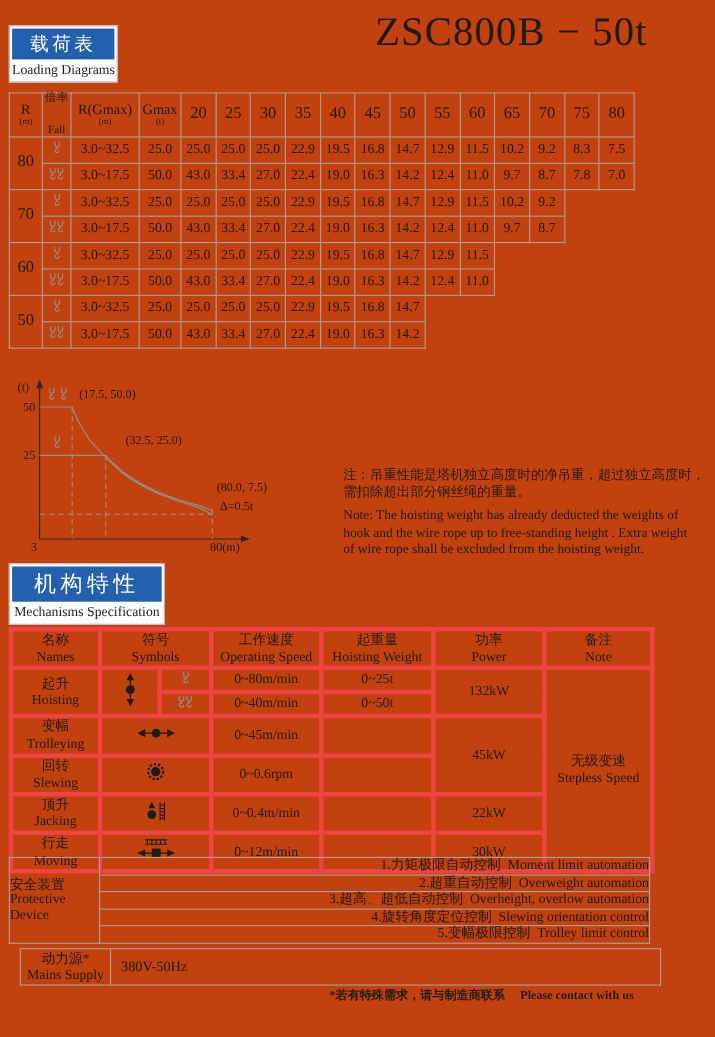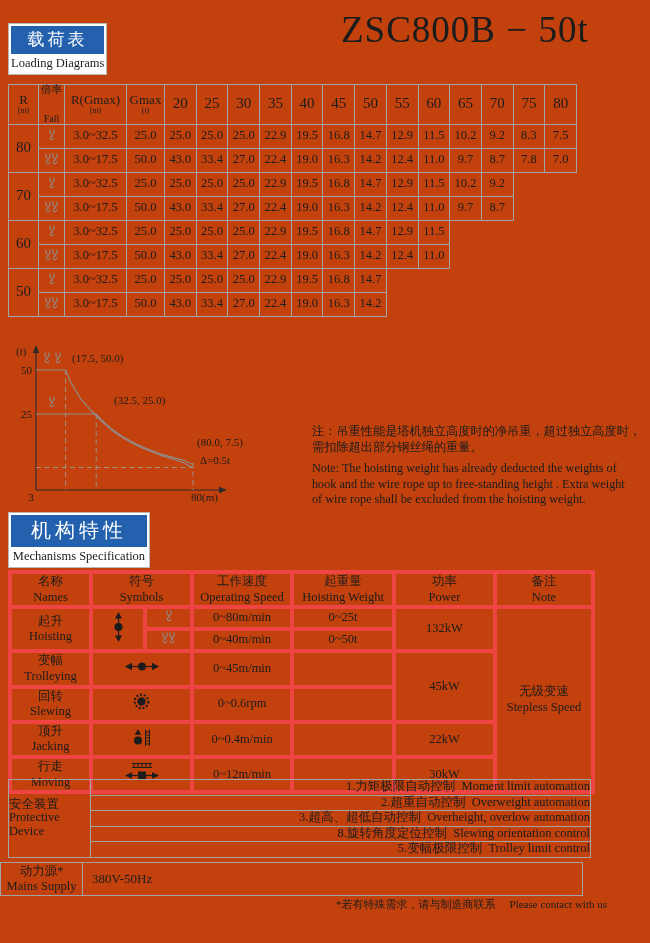--- a/index.html
+++ b/index.html
@@ -54,26 +54,26 @@
   .mech tr.sub{height:22px;}
 
   
   .safety{position:absolute;left:8px;top:779px;width:583px;table-layout:fixed;}
   .safety td{border:1px solid #a3a3a3;font-size:12.5px;line-height:1.1;}
   .safety tr{height:15.5px;}
   .safety td.lbl{text-align:left;}
   .safety td.item{text-align:right;padding-left:21px;white-space:pre;}
 
   
-  .mains{position:absolute;left:0;top:862px;width:583px;table-layout:fixed;height:34px;}
+  .mains{position:absolute;left:18px;top:862px;width:583px;table-layout:fixed;height:34px;}
   .mains td{border:1px solid #a3a3a3;font-size:12.5px;line-height:1.2;}
   .mains td.lbl{text-align:center;}
   .mains td.value{text-align:left;padding-left:9px;font-size:13px;}
 
-  .footer{position:absolute;top:897px;right:43px;font-size:11px;font-weight:normal;white-space:nowrap;text-align:right;}
+  .footer{position:absolute;top:897px;right:74px;font-size:11px;font-weight:bold;white-space:nowrap;text-align:right;}
   .footer .en{margin-left:14px;}
 
   .sym-ink{fill:#1c1c1c;}
   .sym-line{stroke:#1c1c1c;stroke-width:1.2;fill:none;}
   .hidden-defs{position:absolute;width:0;height:0;overflow:hidden;}
 </style>
 </head>
 <body>
 
 <svg class="hidden-defs" aria-hidden="true">
@@ -541,21 +541,21 @@
         </td>
         <td class="item">1.力矩极限自动控制  Moment limit automation</td>
       </tr>
       <tr>
           <td class="item">2.超重自动控制  Overweight automation</td>
         </tr>
       <tr>
           <td class="item">3.超高、超低自动控制  Overheight, overlow automation</td>
         </tr>
       <tr>
-          <td class="item">8.旋转角度定位控制  Slewing orientation control</td>
+          <td class="item">4.旋转角度定位控制  Slewing orientation control</td>
         </tr>
       <tr>
           <td class="item">5.变幅极限控制  Trolley limit control</td>
         </tr>
     </tbody>
   </table>
 
   <table class="mains">
     <colgroup>
         <col style="width:82px">

